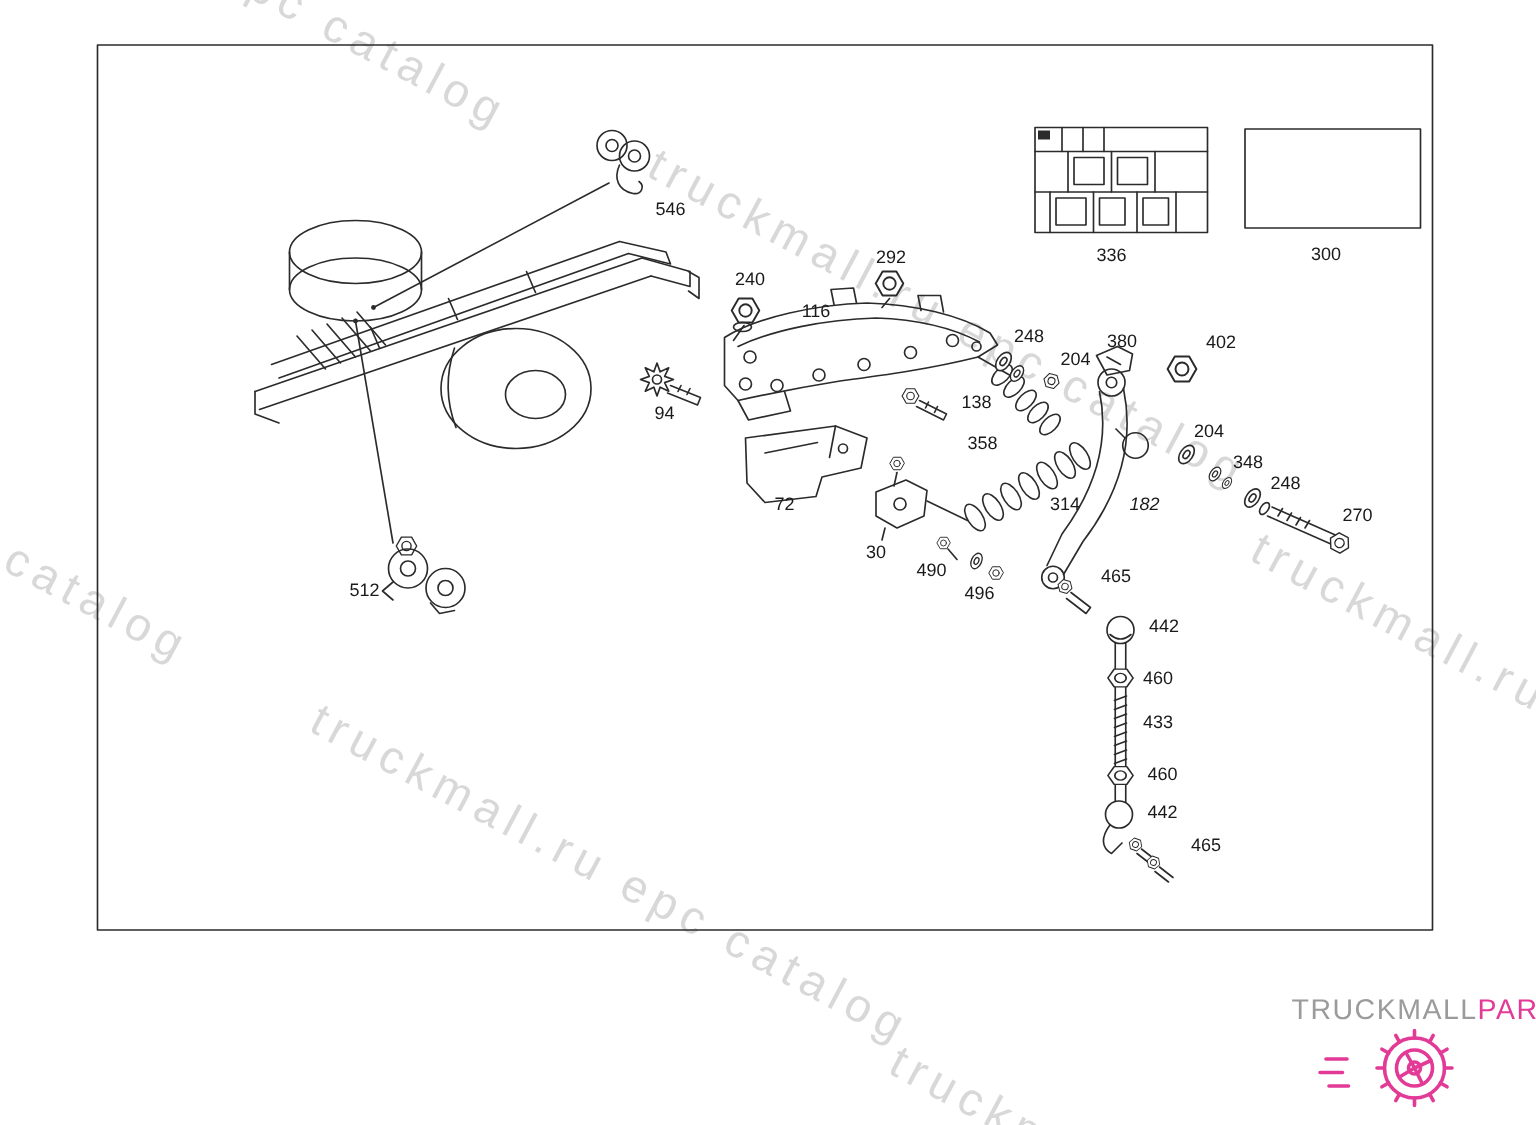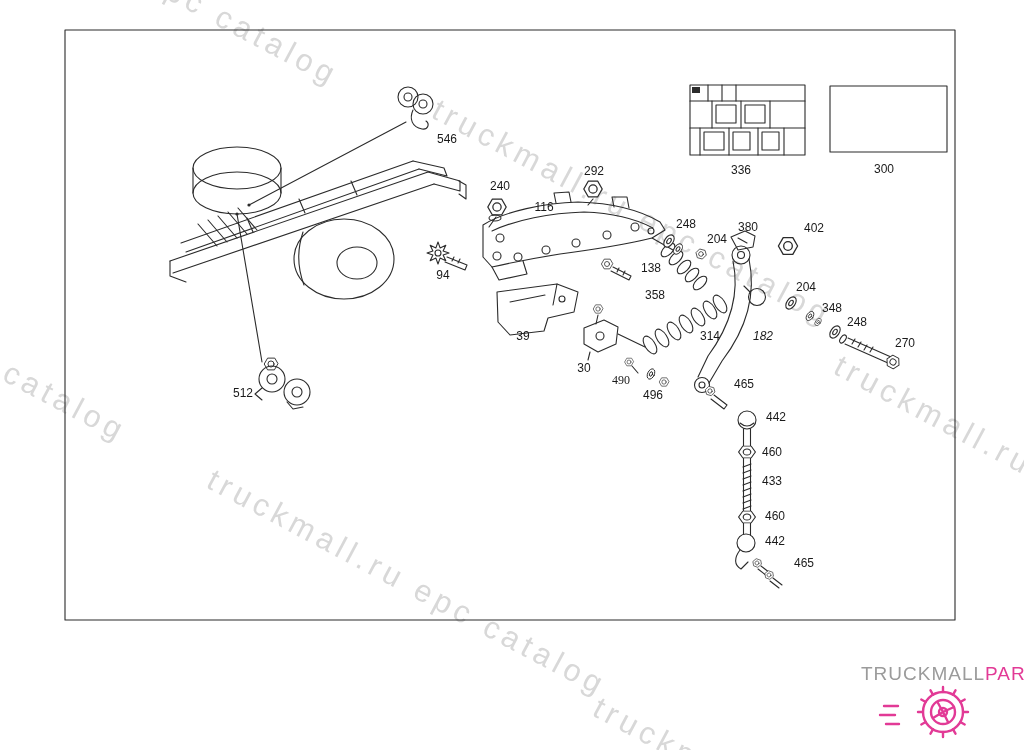--- a/index.html
+++ b/index.html
@@ -297,26 +297,26 @@
       <div class="part-label" style="left: 686px; top: 224px;">248</div>
       <div class="part-label" style="left: 717px; top: 239px;">204</div>
       <div class="part-label" style="left: 748px; top: 227px;">380</div>
       <div class="part-label" style="left: 814px; top: 228px;">402</div>
       <div class="part-label" style="left: 443px; top: 275px;">94</div>
       <div class="part-label" style="left: 651px; top: 268px;">138</div>
       <div class="part-label" style="left: 655px; top: 295px;">358</div>
       <div class="part-label" style="left: 806px; top: 287px;">204</div>
       <div class="part-label" style="left: 832px; top: 308px;">348</div>
       <div class="part-label" style="left: 857px; top: 322px;">248</div>
-      <div class="part-label" style="left: 523px; top: 336px;">39</div>
+      <div class="part-label" style="left: 523px; top: 336px;">72</div>
       <div class="part-label" style="left: 679px; top: 336px; margin-left: 31px;">314</div>
       <div class="part-label" style="left: 763px; top: 336px; font-style: italic;">182</div>
       <div class="part-label" style="left: 905px; top: 343px;">270</div>
       <div class="part-label" style="left: 584px; top: 368px;">30</div>
-      <div class="part-label" style="left: 621px; top: 380px; font-family: Liberation Serif, serif;">490</div>
+      <div class="part-label" style="left: 621px; top: 380px;">490</div>
       <div class="part-label" style="left: 653px; top: 395px;">496</div>
       <div class="part-label" style="left: 243px; top: 393px;">512</div>
       <div class="part-label" style="left: 744px; top: 384px;">465</div>
       <div class="part-label" style="left: 776px; top: 417px;">442</div>
       <div class="part-label" style="left: 772px; top: 452px;">460</div>
       <div class="part-label" style="left: 772px; top: 481px;">433</div>
       <div class="part-label" style="left: 775px; top: 516px;">460</div>
       <div class="part-label" style="left: 775px; top: 541px;">442</div>
       <div class="part-label" style="left: 804px; top: 563px;">465</div>
     </div>

